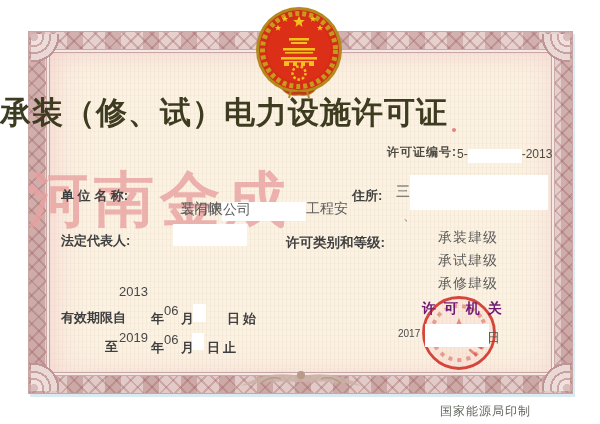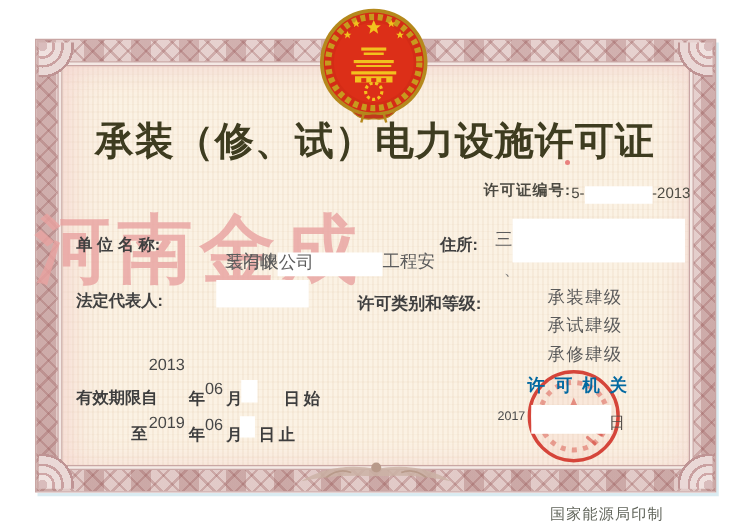--- a/index.html
+++ b/index.html
@@ -41,39 +41,39 @@
   .corner.bl{left:2px;bottom:2px;background:radial-gradient(circle at 3px 35px, #d9bcbc 0 4px, #f0e1df 4px 8px, #cfa6a6 8px 10px, #ecdcda 10px 15px, #c9a0a0 15px 17px, #ead8d6 17px 23px, #bf9494 23px 25px, rgba(0,0,0,0) 25px);}
   .corner.br{right:2px;bottom:2px;background:radial-gradient(circle at 35px 35px, #d9bcbc 0 4px, #f0e1df 4px 8px, #cfa6a6 8px 10px, #ecdcda 10px 15px, #c9a0a0 15px 17px, #ead8d6 17px 23px, #bf9494 23px 25px, rgba(0,0,0,0) 25px);}
   .crest{position:absolute;left:50%;bottom:0;transform:translateX(-50%);z-index:2;}
 
   
   .emblem{position:absolute;left:253px;top:5px;width:92px;height:94px;z-index:4;}
   .seal{position:absolute;left:420px;top:294px;width:78px;height:78px;z-index:2;}
 
   
   .title{
-    position:absolute;left:0;right:0;top:92px;text-align:center;z-index:3;
+    position:absolute;left:0;right:0;top:92px;z-index:3;
     font-size:31px;font-weight:bold;letter-spacing:1px;color:#3e3c20;
   }
   .licline{position:absolute;left:387px;top:144px;z-index:3;font-size:12px;color:#4c4a42;display:flex;align-items:flex-end;}
   .licline .lbl{font-weight:bold;letter-spacing:1px;}
   .watermark{
     position:absolute;left:28px;top:160px;z-index:1;
     font-family:"Liberation Serif", serif;font-weight:bold;
     font-size:60px;letter-spacing:6px;color:#e9a2a0;opacity:.8;
   }
   .flabel{position:absolute;z-index:3;font-size:13px;font-weight:bold;color:#404040;white-space:nowrap;}
   .fvalue{position:absolute;z-index:3;font-size:14px;color:#5d5d5d;white-space:nowrap;}
   .redact{background:#ffffff;display:inline-block;z-index:4;}
   .redact.abs{position:absolute;}
   .redact.inl{vertical-align:middle;transform:translateY(2px);}
   .classcol{position:absolute;left:438px;top:226px;z-index:3;font-size:14px;color:#5a5a5a;letter-spacing:1px;line-height:23px;}
   .vtxt{position:absolute;z-index:3;font-size:13px;font-weight:600;color:#3e3e3e;white-space:nowrap;}
   .vnum{position:absolute;z-index:3;font-size:13px;color:#474747;white-space:nowrap;}
-  .authority{position:absolute;left:422px;top:300px;z-index:6;font-size:14px;font-weight:bold;letter-spacing:2px;color:#0369a1;white-space:nowrap;}
+  .authority{position:absolute;left:422px;top:300px;z-index:6;font-size:14px;font-weight:bold;letter-spacing:2px;color:#701a75;white-space:nowrap;}
   .sealyear{position:absolute;left:398px;top:328px;z-index:6;font-size:10px;color:#4a4a4a;}
   .sealday{position:absolute;left:487px;top:329px;z-index:6;font-size:13px;color:#55504c;}
   .printed{position:absolute;left:440px;top:403px;font-size:12px;color:#61655b;letter-spacing:1px;font-family:Liberation Serif, serif;}
   .dot{position:absolute;left:452px;top:128px;width:4px;height:4px;border-radius:50%;background:#e9817e;z-index:3;}
 </style>
 </head>
 <body>
 
 <div class="page">
 

